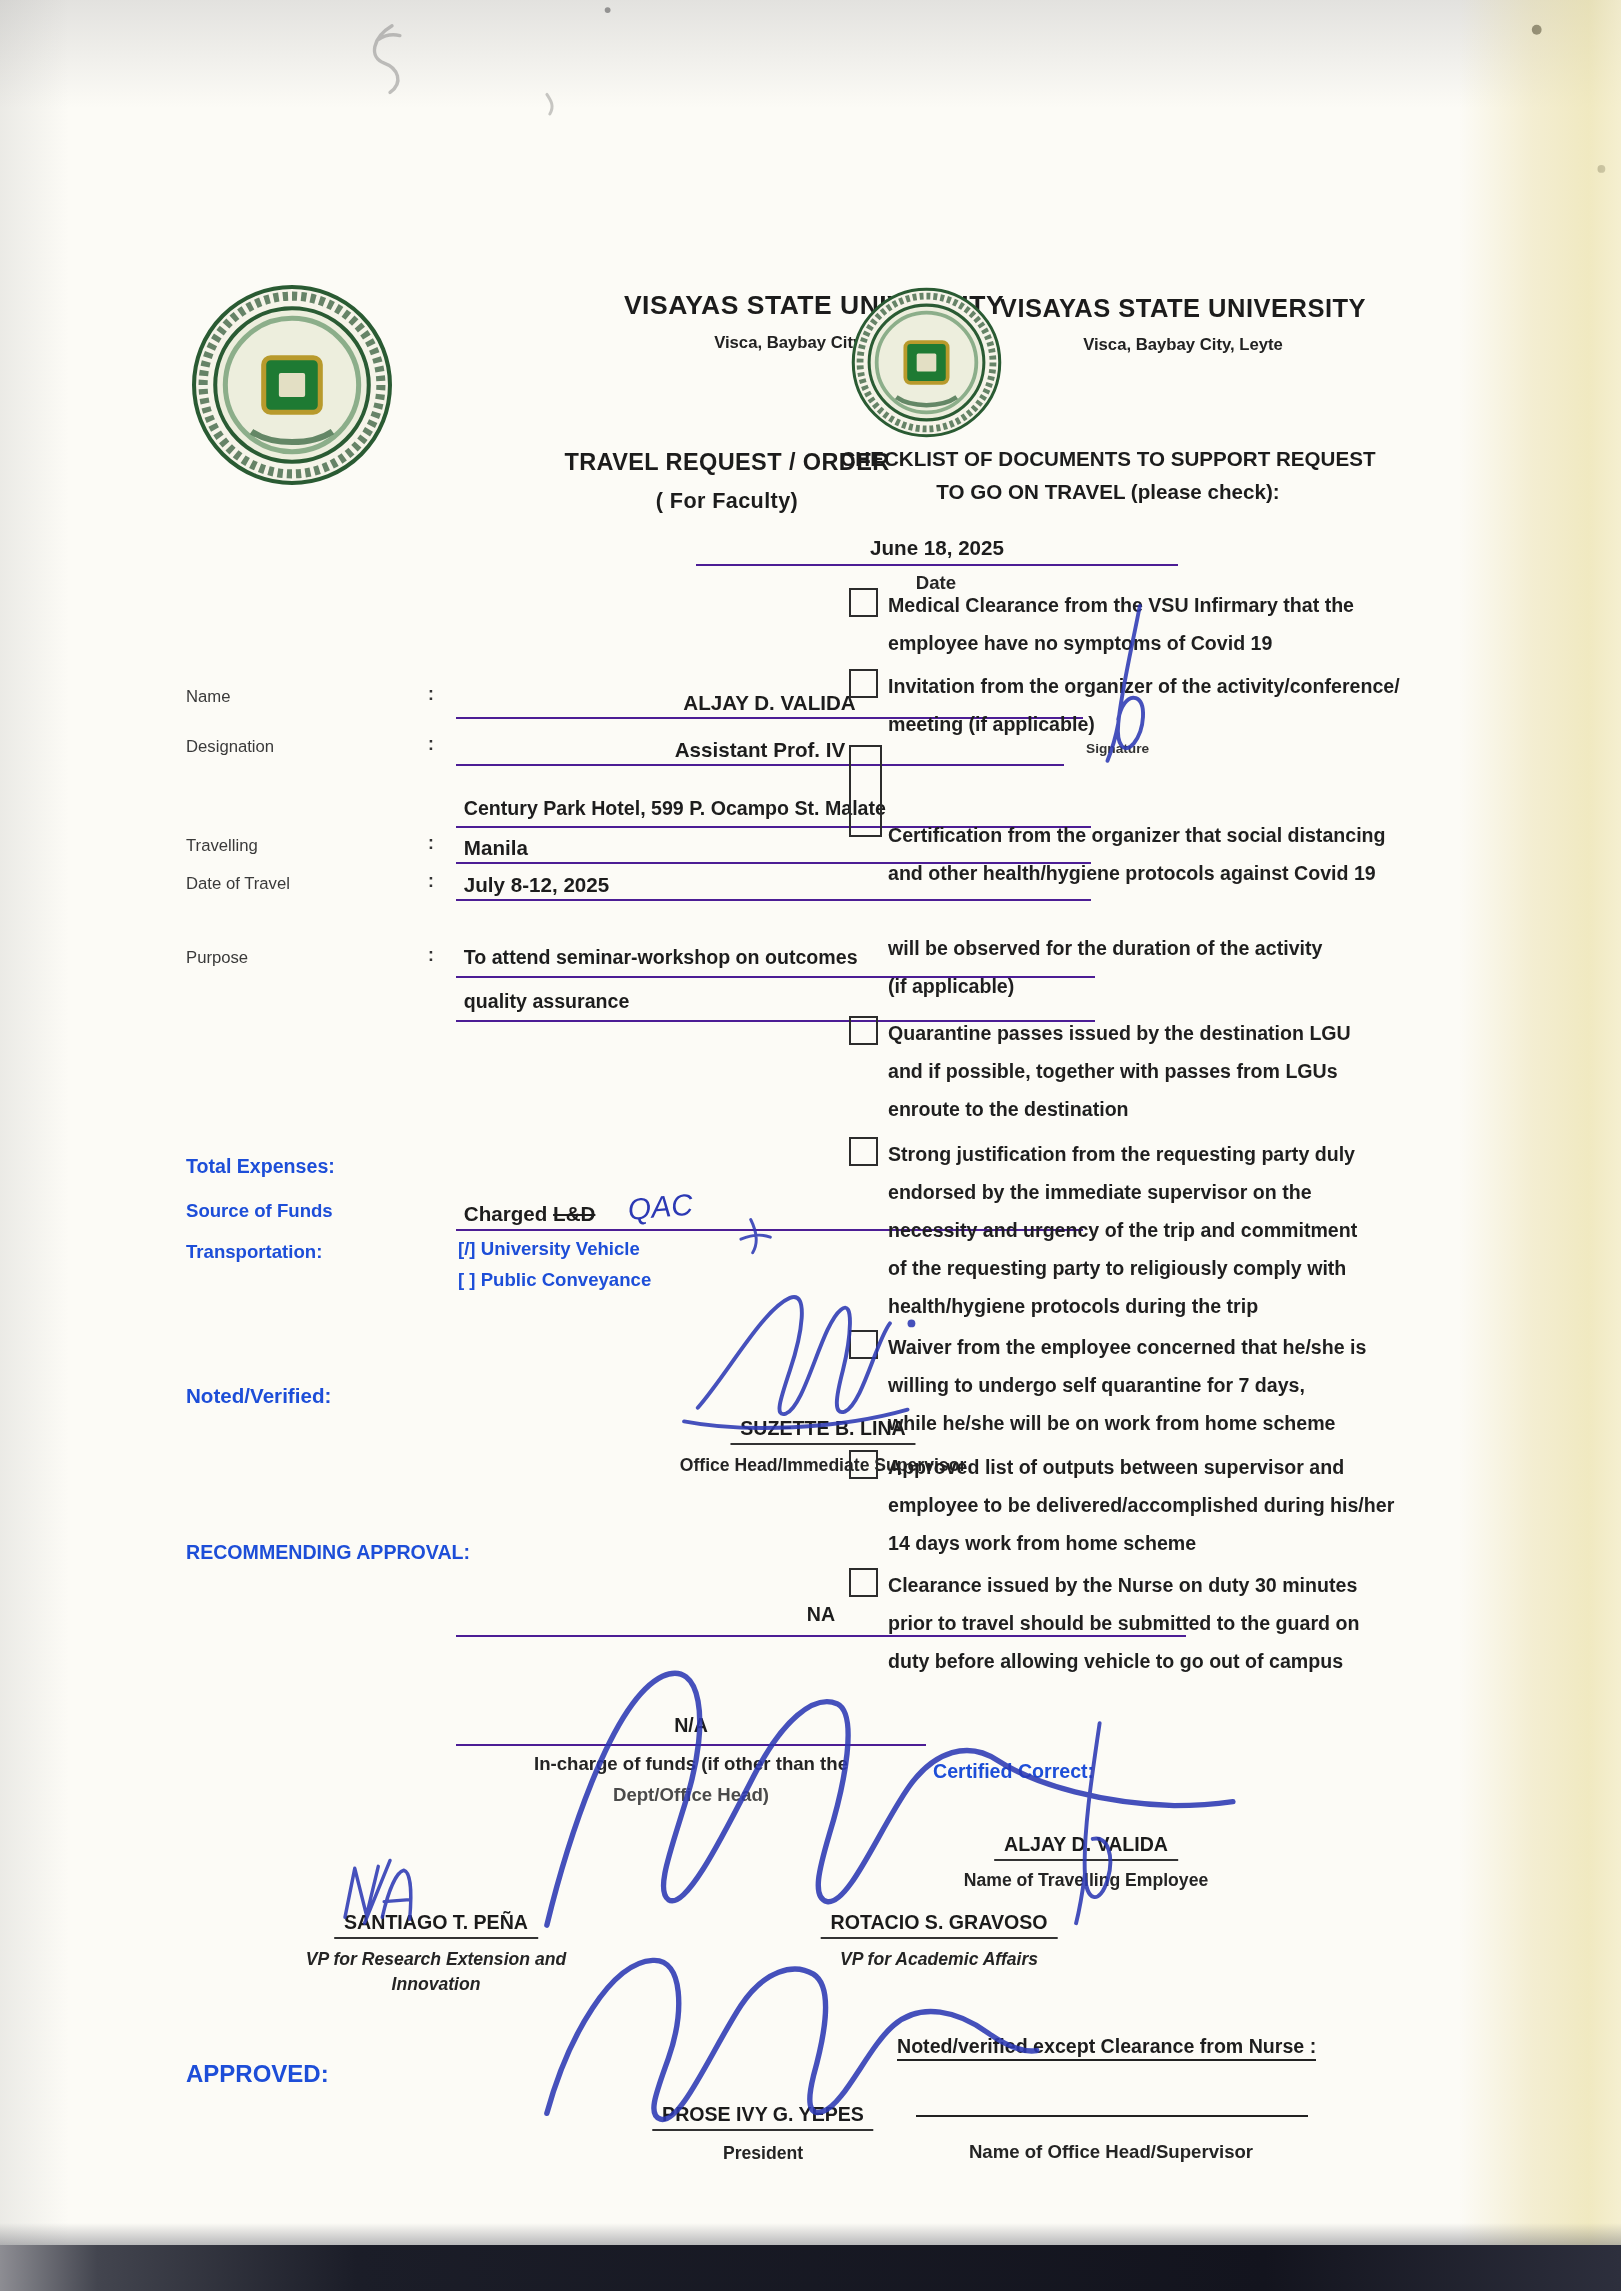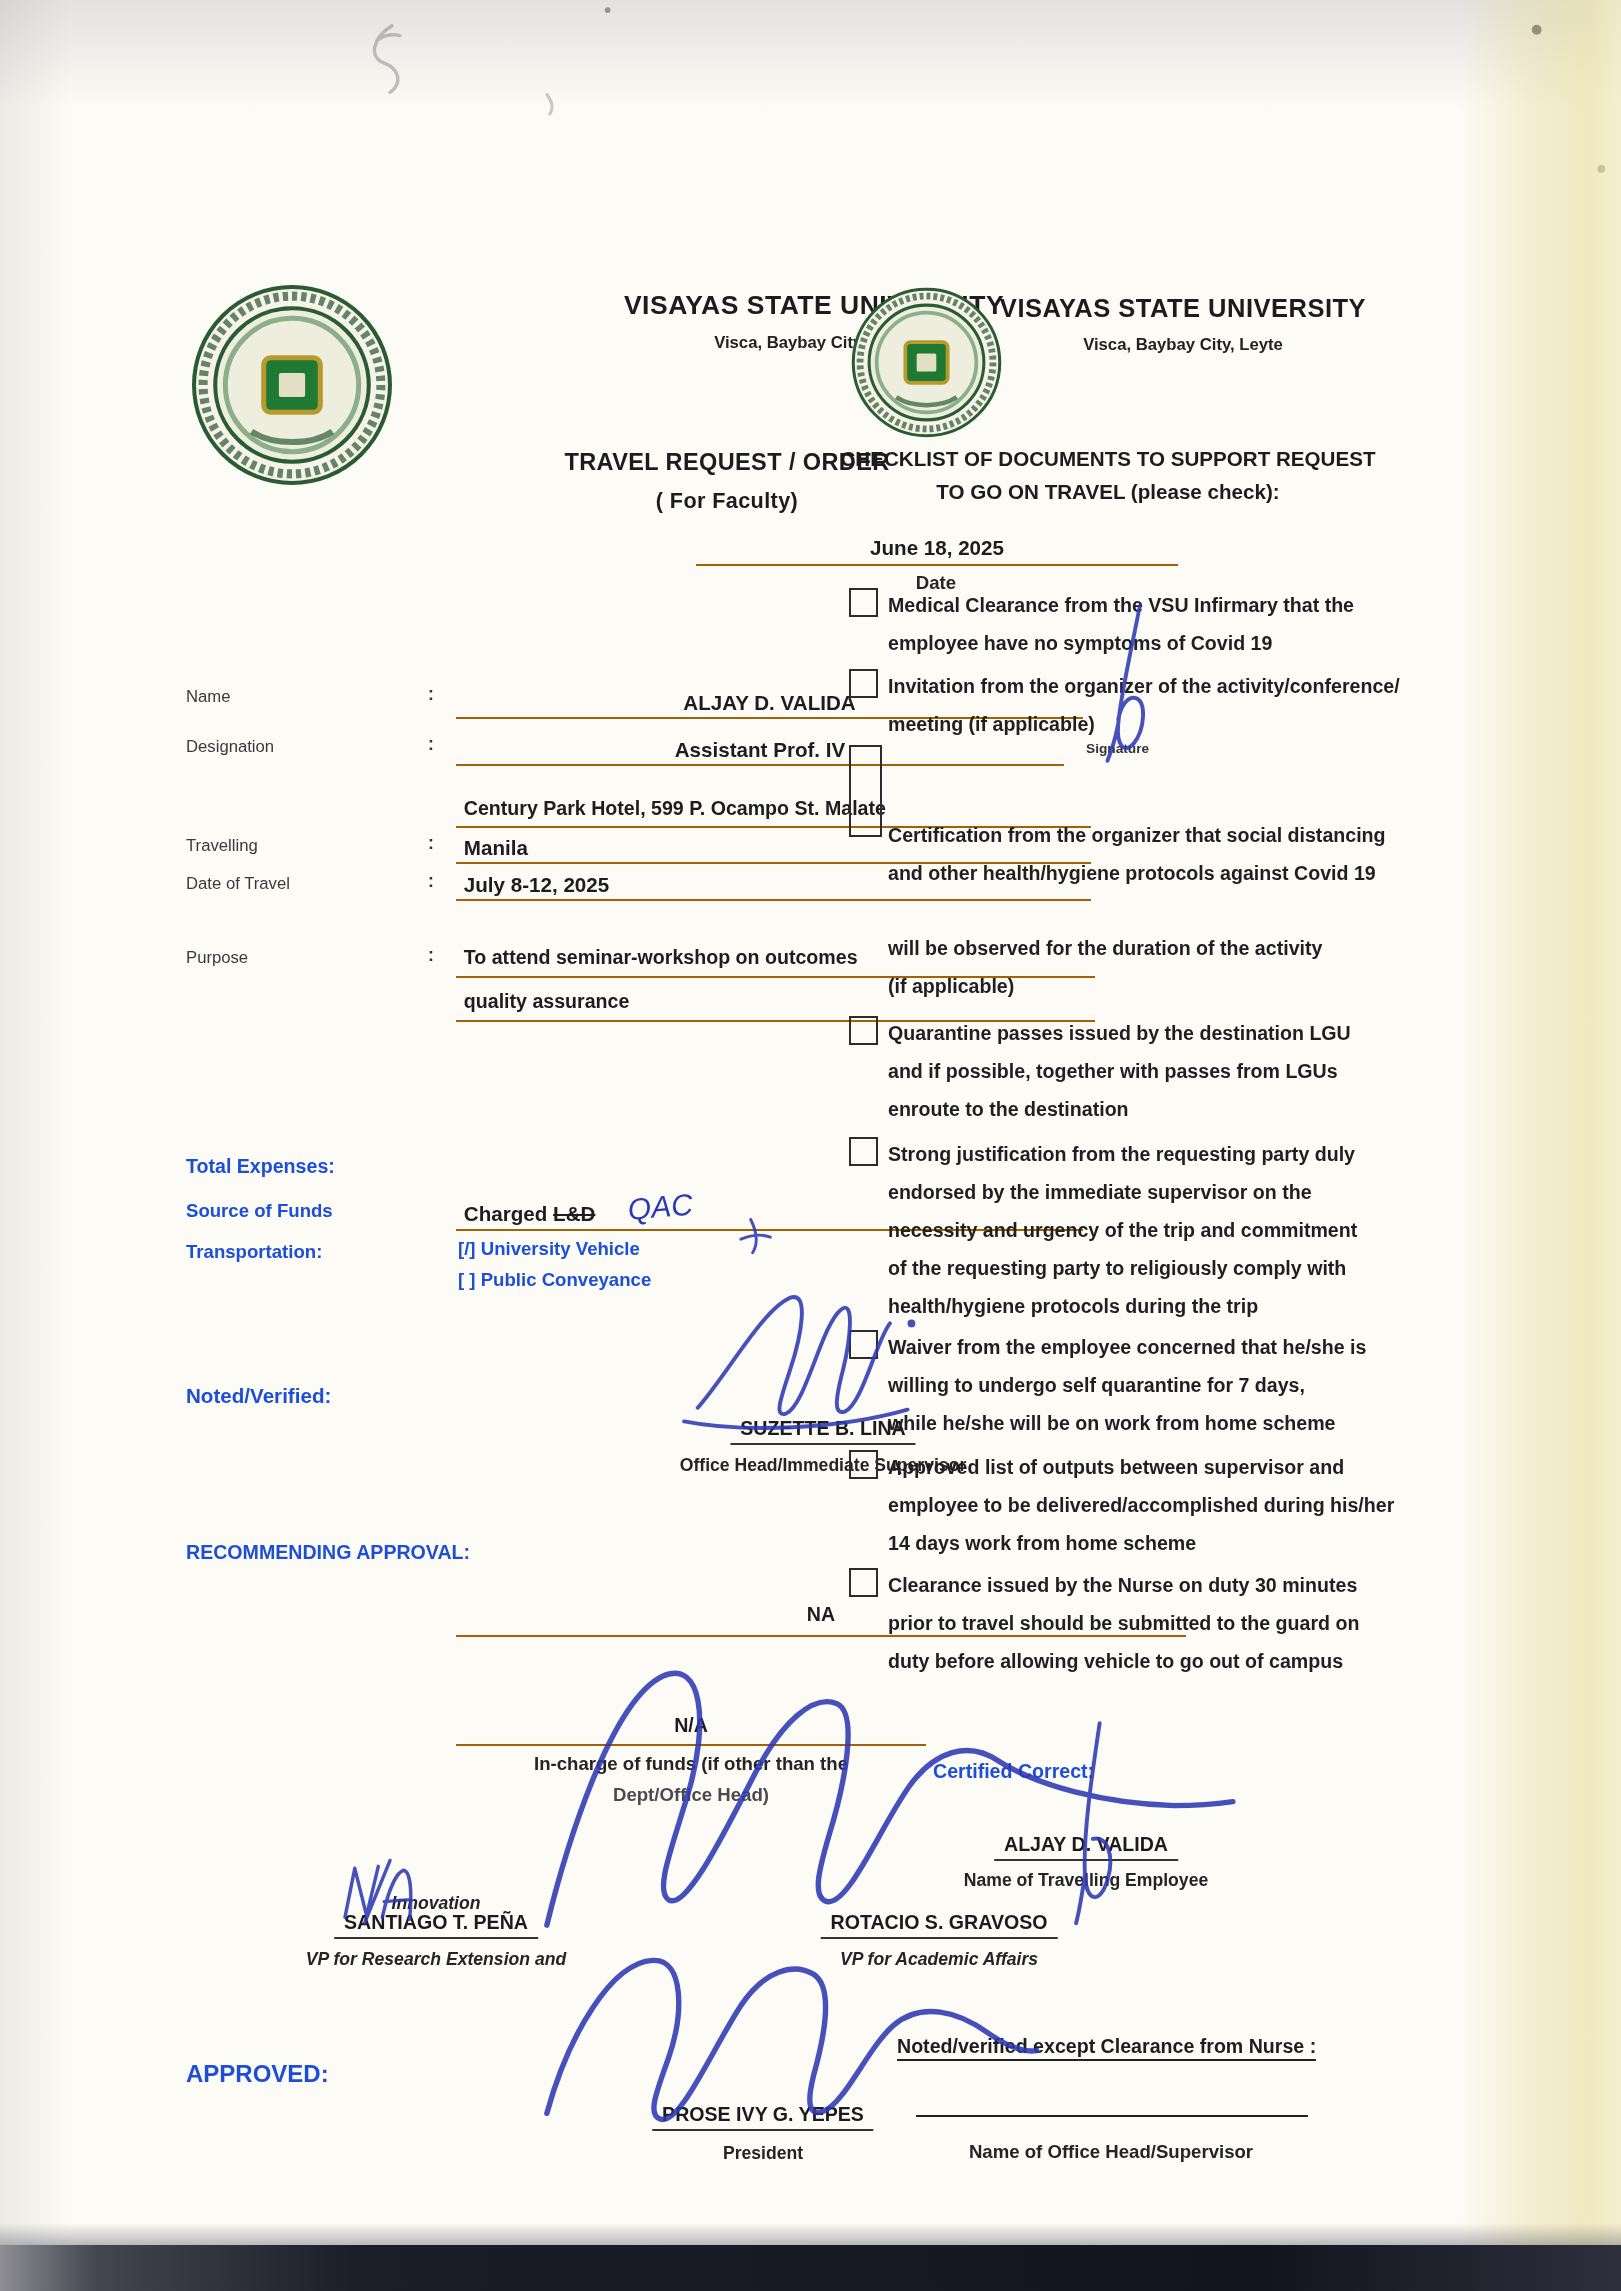--- a/index.html
+++ b/index.html
@@ -10,21 +10,21 @@
   .cx{transform:translateX(-50%)}
   .b{font-weight:bold}
   .it{font-style:italic}
   .uni-title{font-weight:bold;font-size:26.5px;letter-spacing:0.5px;color:#1c1c1c}
   .uni-addr{font-weight:bold;font-size:16.7px;color:#222}
   .form-title{font-weight:bold;font-size:23.5px;color:#1c1c1c;letter-spacing:0.4px}
   .head2{font-weight:bold;font-size:20.6px;color:#1c1c1c}
   .lab{font-size:16.7px;color:#3a3a3a}
   .slab{font-weight:bold;font-size:18.6px;color:#1d4ed8}
   .colon{font-size:17.6px;font-weight:bold;color:#333}
-  .fld{position:absolute;border-bottom:2px solid #a16207;font-weight:bold;font-size:20.6px;
+  .fld{position:absolute;border-bottom:2px solid #4c1d95;font-weight:bold;font-size:20.6px;
        color:#1d1d1d;white-space:nowrap;height:35px;line-height:33px}
   .ctr{text-align:center}
   .pl{padding-left:7.8px}
   .name-u{position:absolute;transform:translateX(-50%);font-weight:bold;font-size:19.6px;color:#1b1b1b;
           border-bottom:2px solid #333;padding:0 9.8px 2.9px;white-space:nowrap}
   .sub{position:absolute;transform:translateX(-50%);font-weight:bold;font-size:17.6px;color:#242424;white-space:nowrap}
   .chk-item{position:absolute;left:849px}
   .chk-box{position:absolute;left:0;top:2px;width:29px;height:29px;border:2.9px solid #2c2c2c;background:transparent}
   .chk-box.tall{width:33px;height:92px}
   .chk-lines{margin-left:39px;font-weight:bold;font-size:19.6px;line-height:38px;color:#1f1f1f;white-space:nowrap}
@@ -109,21 +109,21 @@
 
   <div class="abs slab" style="left:186px;top:1541px;font-size:19.6px">RECOMMENDING APPROVAL:</div>
   <div class="fld ctr" style="left:456px;top:1598px;width:730px;height:39px;font-size:19.6px">NA</div>
 
   <div class="fld ctr" style="left:456px;top:1709px;width:470px;height:37px;font-size:19.6px">N/A</div>
   <div class="sub" style="left:691px;top:1753px;font-size:18.6px">In-charge of  funds (if other than the</div>
   <div class="sub" style="left:691px;top:1784px;font-size:18.6px;color:#4a4a4a">Dept/Office Head)</div>
 
   <div class="name-u" style="left:436px;top:1911px">SANTIAGO T. PEÑA</div>
   <div class="sub it" style="left:436px;top:1949px">VP for Research Extension and</div>
-  <div class="sub it" style="left:436px;top:1893px">Innovation</div>
+  <div class="sub it" style="left:436px;top:1974px">Innovation</div>
 
   <div class="name-u" style="left:939px;top:1911px">ROTACIO S. GRAVOSO</div>
   <div class="sub it" style="left:939px;top:1949px">VP for Academic Affairs</div>
 
   <div class="abs slab" style="left:186px;top:2060px;font-size:24px">APPROVED:</div>
   <div class="name-u" style="left:763px;top:2103px">PROSE IVY G. YEPES</div>
   <div class="sub" style="left:763px;top:2143px">President</div>
 
   <svg class="abs" style="left:851px;top:287px;width:151px;height:151px" viewBox="0 0 100 100">
     <circle cx="50" cy="50" r="48.5" fill="#f6f4e9" stroke="#2a5b33" stroke-width="2"></circle>

